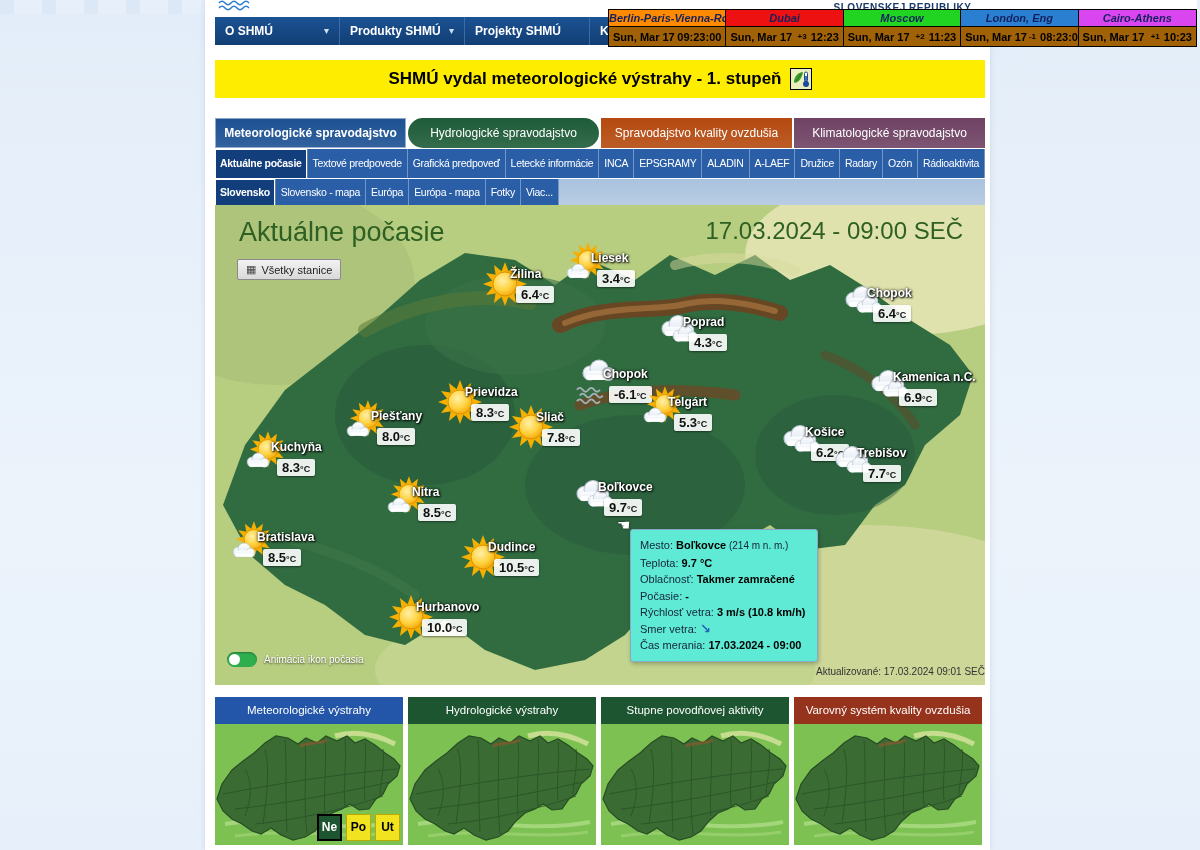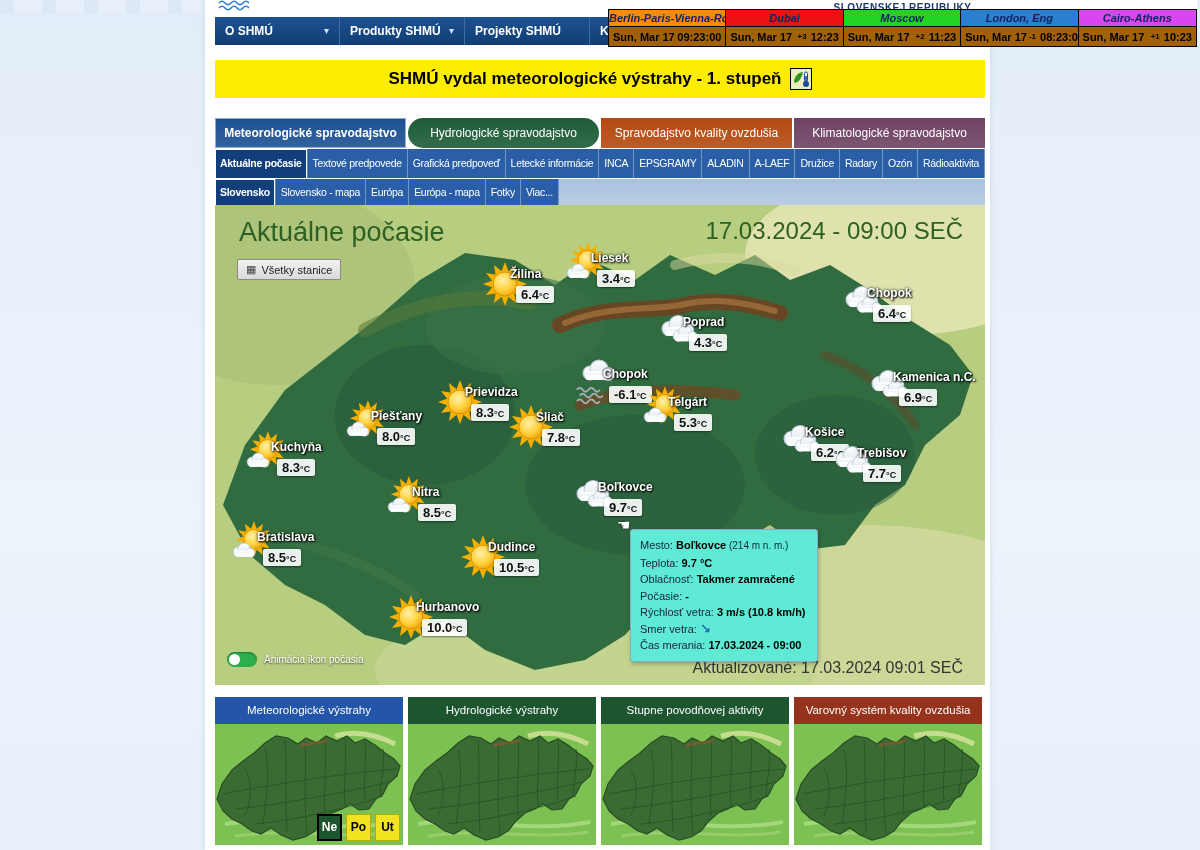--- a/index.html
+++ b/index.html
@@ -62,21 +62,21 @@
   .tt-row { font-size:11px; color:#16233c; line-height:16.5px; white-space:nowrap; }
   .tt-row b { color:#000; }
   .tt-row .sfx { font-size:10px; }
   .tt-row .arrow { color:#2266bb; font-weight:bold; font-size:13px; }
   .hand-cursor { position:absolute; left:402px; top:311px; z-index:11; font-size:15px; text-shadow:0 0 2px #000; color:#fff; }
 
   .anim-toggle { position:absolute; left:12px; bottom:18px; z-index:3; display:flex; align-items:center; gap:7px; cursor:pointer; }
   .tg-pill { width:30px; height:15px; border-radius:8px; background:#2fae4e; position:relative; box-shadow:inset 0 1px 2px rgba(0,0,0,.3); }
   .tg-knob { position:absolute; left:2px; top:2px; width:11px; height:11px; border-radius:50%; background:#fff; }
   .tg-label { font-size:10px; color:#fff; text-shadow:0 1px 2px rgba(0,0,0,.7); }
-  .map-updated { position:absolute; right:22px; bottom:8px; z-index:3; font-size:16px; color:#333; }
+  .map-updated { position:absolute; right:0; bottom:8px; z-index:3; font-size:10px; color:#333; }
 
   
   #bottom-panels { position:absolute; left:215px; top:697px; width:770px; display:flex; gap:5px; }
   .panel { width:188px; }
   .p-head { height:27px; line-height:27px; text-align:center; color:#fff; font-size:11.5px; white-space:nowrap; overflow:hidden; cursor:pointer; }
   .p-map { position:relative; height:121px; background:#7cc152; cursor:pointer; }
   .p-map svg.mini { display:block; width:188px; height:121px; }
   .p-days { position:absolute; right:3px; bottom:4px; display:flex; gap:4px; }
   .day-btn { width:25px; height:27px; font-size:12px; font-weight:bold; text-align:center; line-height:25px; background:#f2e321; color:#000; border:1px solid #b9a900; cursor:pointer; }
   .day-btn.act { background:#1c5530; color:#fff; border:2px solid #000; line-height:23px; }

